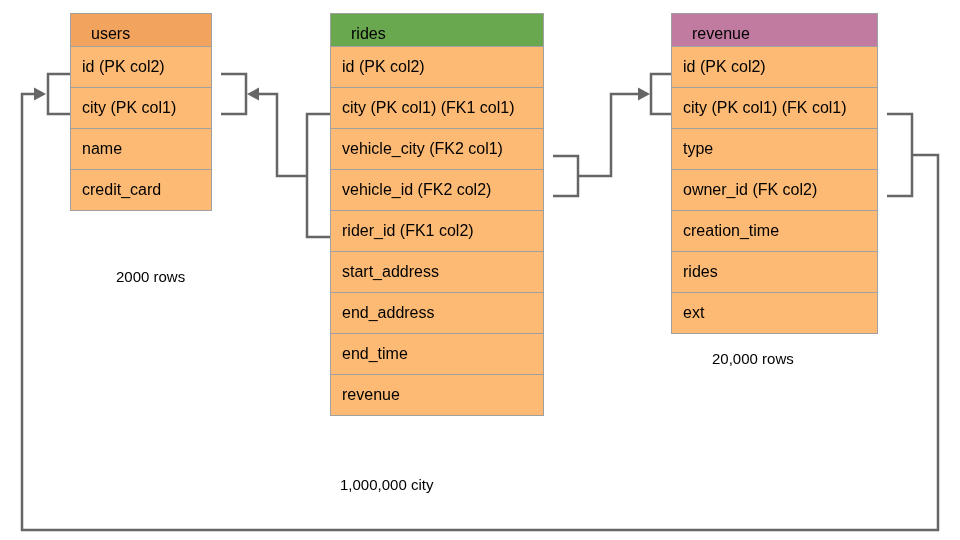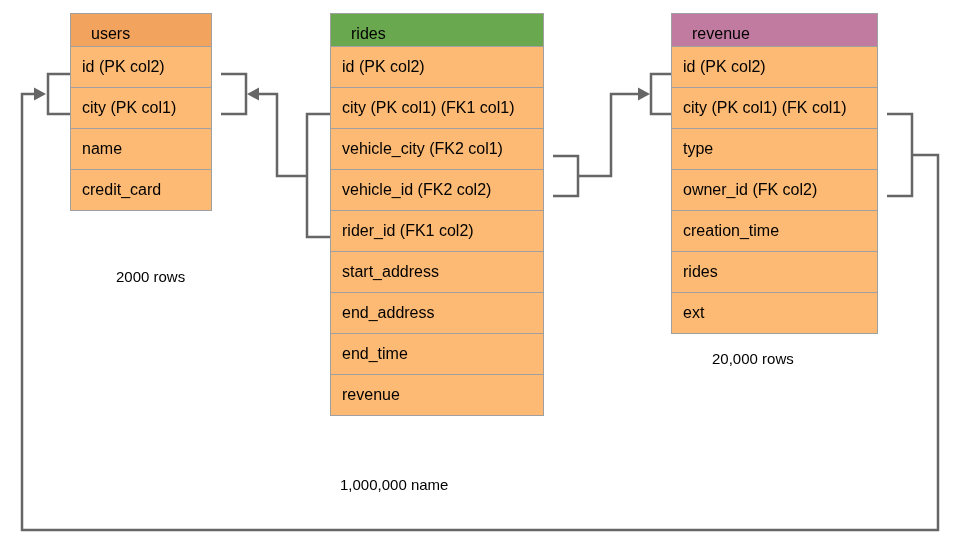--- a/index.html
+++ b/index.html
@@ -89,21 +89,21 @@
     <div class="trow">id (PK col2)</div>
     <div class="trow">city (PK col1) (FK1 col1)</div>
     <div class="trow">vehicle_city (FK2 col1)</div>
     <div class="trow">vehicle_id (FK2 col2)</div>
     <div class="trow">rider_id (FK1 col2)</div>
     <div class="trow">start_address</div>
     <div class="trow">end_address</div>
     <div class="trow">end_time</div>
     <div class="trow">revenue</div>
   </div>
-  <div class="rowcount c-rides">1,000,000 name</div>
+  <div class="rowcount c-rides">1,000,000 city</div>
 
   <div class="dbtable t-vehicles">
     <div class="thead" style="background: rgb(194, 123, 160);">revenue</div>
     <div class="trow">id (PK col2)</div>
     <div class="trow">city (PK col1) (FK col1)</div>
     <div class="trow">type</div>
     <div class="trow">owner_id (FK col2)</div>
     <div class="trow">creation_time</div>
     <div class="trow">rides</div>
     <div class="trow">ext</div>

